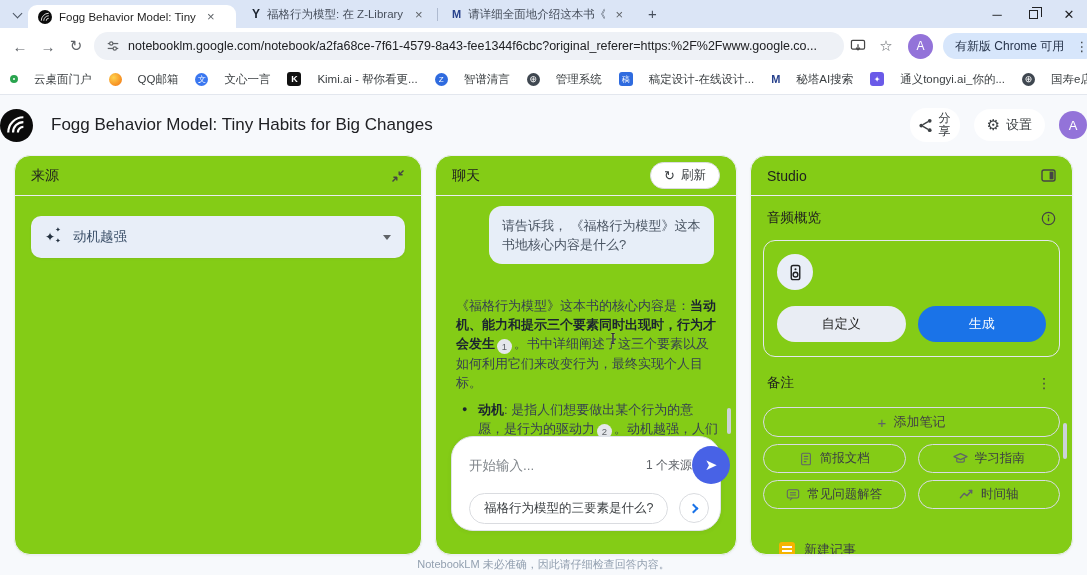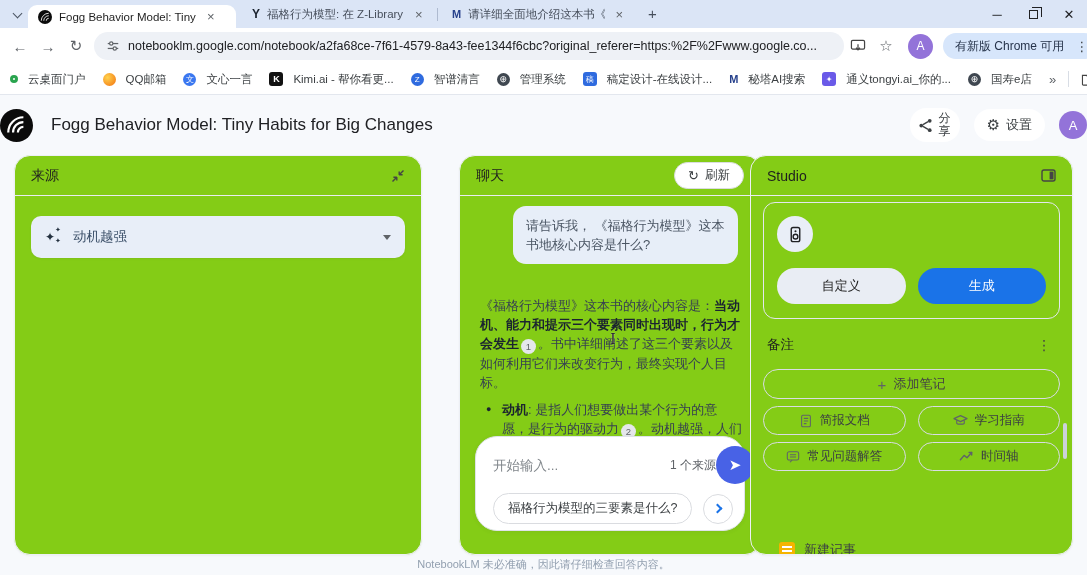--- a/index.html
+++ b/index.html
@@ -24,21 +24,21 @@
 
   .toolbar { position:absolute; left:0; top:28px; width:100%; height:36px; background:#fff; display:flex; align-items:center; }
   .navbtn { width:28px; height:28px; display:flex; align-items:center; justify-content:center; font-size:15px; color:#5f6368; flex:none; }
   .omnibox { flex:none; width:750px; height:28px; margin-left:4px; background:#eef1f6; border-radius:14px; display:flex; align-items:center; padding:0 12px; gap:8px; }
   .urltxt { font-size:12.5px; color:#202124; white-space:nowrap; overflow:hidden; flex:1; }
   .avatar-sm { width:25px; height:25px; border-radius:50%; background:#9373d9; color:#fff; font-size:12px; display:flex; align-items:center; justify-content:center; flex:none; }
   .updchip { height:26px; background:#d7e6fb; border-radius:14px; display:flex; align-items:center; gap:6px; padding:0 4px 0 12px; font-size:12px; color:#26334a; margin-left:10px; flex:none; }
   .vdots { font-size:13px; color:#3c4043; letter-spacing:0; padding:0 5px; }
 
   .bookmarks { position:absolute; left:0; top:64px; width:100%; height:31px; background:#fff; border-bottom:1px solid #e3e7ee; display:flex; align-items:center; padding:0 10px; gap:17px; }
-  .bm { display:flex; align-items:center; gap:10px; font-size:11.5px; color:#3c4043; white-space:nowrap; }
+  .bm { display:flex; align-items:center; gap:16px; font-size:11.5px; color:#3c4043; white-space:nowrap; }
   .bm .sq { width:14px; height:14px; border-radius:3px; flex:none; display:flex; align-items:center; justify-content:center; color:#fff; }
   .bm .ci { width:13px; height:13px; border-radius:50%; flex:none; display:flex; align-items:center; justify-content:center; color:#fff; }
   .bm-right { margin-left:auto; display:flex; align-items:center; gap:12px; }
   .bmdiv { width:1px; height:16px; background:#d8dde5; }
 
   
   .app { position:absolute; left:0; top:95px; width:1087px; height:480px; background:#f7f9fc; }
   .apphead { position:absolute; left:0; top:0; width:100%; height:60px; display:flex; align-items:center; padding:0 0; }
   .nblogo { width:33px; height:33px; flex:none; }
   .apptitle { font-size:17px; color:#202124; margin-left:18px; }
@@ -56,37 +56,37 @@
   .p-sources { left:14px; width:408px; }
   .srcguide { margin:20px 16px 0 16px; height:42px; background:#e8eef8; border-radius:10px; display:flex; align-items:center; padding:0 14px; gap:10px; box-shadow:0 1px 2px rgba(60,64,67,.08); }
   .srcguide .lbl { font-size:13.5px; color:#3b4f68; }
   .caret { margin-left:auto; width:0; height:0; border-left:4.5px solid transparent; border-right:4.5px solid transparent; border-top:5px solid #5f6368; }
   .spark { position:relative; width:18px; height:16px; color:#23303f; }
   .spark .s1 { position:absolute; left:0; top:1px; font-size:12px; }
   .spark .s2 { position:absolute; left:10px; top:-3px; font-size:7px; }
   .spark .s3 { position:absolute; left:10px; top:8px; font-size:7px; }
 
   
-  .p-chat { left:459px; width:302px; }
+  .p-chat { left:435px; width:302px; }
   .refreshbtn { display:flex; align-items:center; gap:6px; border:1px solid #dadce0; background:#fff; border-radius:15px; padding:4px 13px; font-size:12.5px; color:#3c4043; }
   .chatbody { position:relative; height:359px; }
   .bubble { position:absolute; right:22px; top:10px; width:225px; background:#e7eef8; border-radius:13px; padding:10px 13px; font-size:13px; line-height:19px; color:#4a5563; }
   .answer { position:absolute; left:20px; top:100px; width:262px; font-size:13px; line-height:19px; color:#374151; }
   .answer b { color:#1b2430; }
   .cite { display:inline-flex; align-items:center; justify-content:center; width:15px; height:15px; border-radius:50%; background:#e5e7eb; color:#5f6368; font-size:9.5px; vertical-align:-2px; margin:0 2px; }
   .ul { margin-top:8px; padding-left:12px; }
   .ul .li { position:relative; padding-left:10px; }
   .ul .li:before { content:"●"; position:absolute; left:-6px; top:0; font-size:9px; color:#1b2430; }
   .inputcard { position:absolute; left:15px; right:15px; top:240px; height:95px; background:#fff; border:1px solid #dfe3ea; border-radius:22px; box-shadow:0 1px 4px rgba(60,64,67,.08); padding:9px 9px 9px 17px; }
   .irow1 { display:flex; align-items:center; gap:0; }
   .chatinput { flex:1; border:none; outline:none; font-size:13.5px; color:#1f1f1f; font-family:"Liberation Sans",sans-serif; background:transparent; }
   .chatinput::placeholder { color:#80868b; }
   .srccount { font-size:12px; color:#5f6368; white-space:nowrap; }
   .sendbtn { width:38px; height:38px; border-radius:50%; background:#4862e6; color:#fff; display:flex; align-items:center; justify-content:center; font-size:15px; flex:none; }
-  .irow2 { display:flex; align-items:center; margin-top:9px; padding-right:2px; }
+  .irow2 { display:flex; align-items:flex-start; margin-top:9px; padding-right:2px; }
   .sugchip { border:1px solid #dadce0; border-radius:16px; padding:6px 14px; font-size:12.5px; color:#3c4043; white-space:nowrap; }
   .morebtn { margin-left:auto; width:30px; height:30px; border-radius:50%; border:1px solid #dadce0; background:#fff; display:flex; align-items:center; justify-content:center; }
   .chev-r { width:7px; height:7px; border-right:2px solid #1a73e8; border-top:2px solid #1a73e8; transform:rotate(45deg); margin-left:-2px; }
   .scrollthumb { position:absolute; width:4px; border-radius:2px; background:#ccd2da; }
 
   
   .p-studio { left:750px; width:323px; }
   .srow { display:flex; align-items:center; padding:13px 16px 7px 16px; font-size:13.5px; color:#1f1f1f; }
   .srow .sp { flex:1; }
   .audiocard { margin:6px 12px 0 12px; border:1px solid #e3e7ee; border-radius:12px; padding:13px 13px 14px 13px; }
@@ -340,20 +340,29 @@
     <div class="panel p-studio">
       <div class="phead">
         <span>Studio</span>
         <span class="sp"></span>
         <svg width="15" height="15" viewBox="0 0 15 15">
             <rect x="1" y="2" width="13" height="11" rx="2" stroke="#444" stroke-width="1.4" fill="none"></rect>
             <rect x="8.6" y="3.6" width="3.9" height="7.8" fill="#444"></rect>
           </svg>
       </div>
 
+      <div class="srow">
+        <span>音频概览</span>
+        <span class="sp"></span>
+        <svg width="15" height="15" viewBox="0 0 16 16">
+            <circle cx="8" cy="8" r="6.6" stroke="#444" stroke-width="1.3" fill="none"></circle>
+            <rect x="7.3" y="7" width="1.4" height="4" fill="#444"></rect>
+            <circle cx="8" cy="4.9" r="0.9" fill="#444"></circle>
+          </svg>
+      </div>
 
       <div class="audiocard">
         <div class="acrow">
           <div class="acicon">
             <svg width="17" height="17" viewBox="0 0 18 18">
                 <g stroke="#202124" stroke-width="1.5" fill="none">
                   <rect x="4.5" y="1.5" width="9" height="15" rx="2"></rect>
                   <circle cx="9" cy="11.3" r="2.5"></circle>
                 </g>
                 <circle cx="9" cy="5.6" r="1.1" fill="#202124"></circle>

